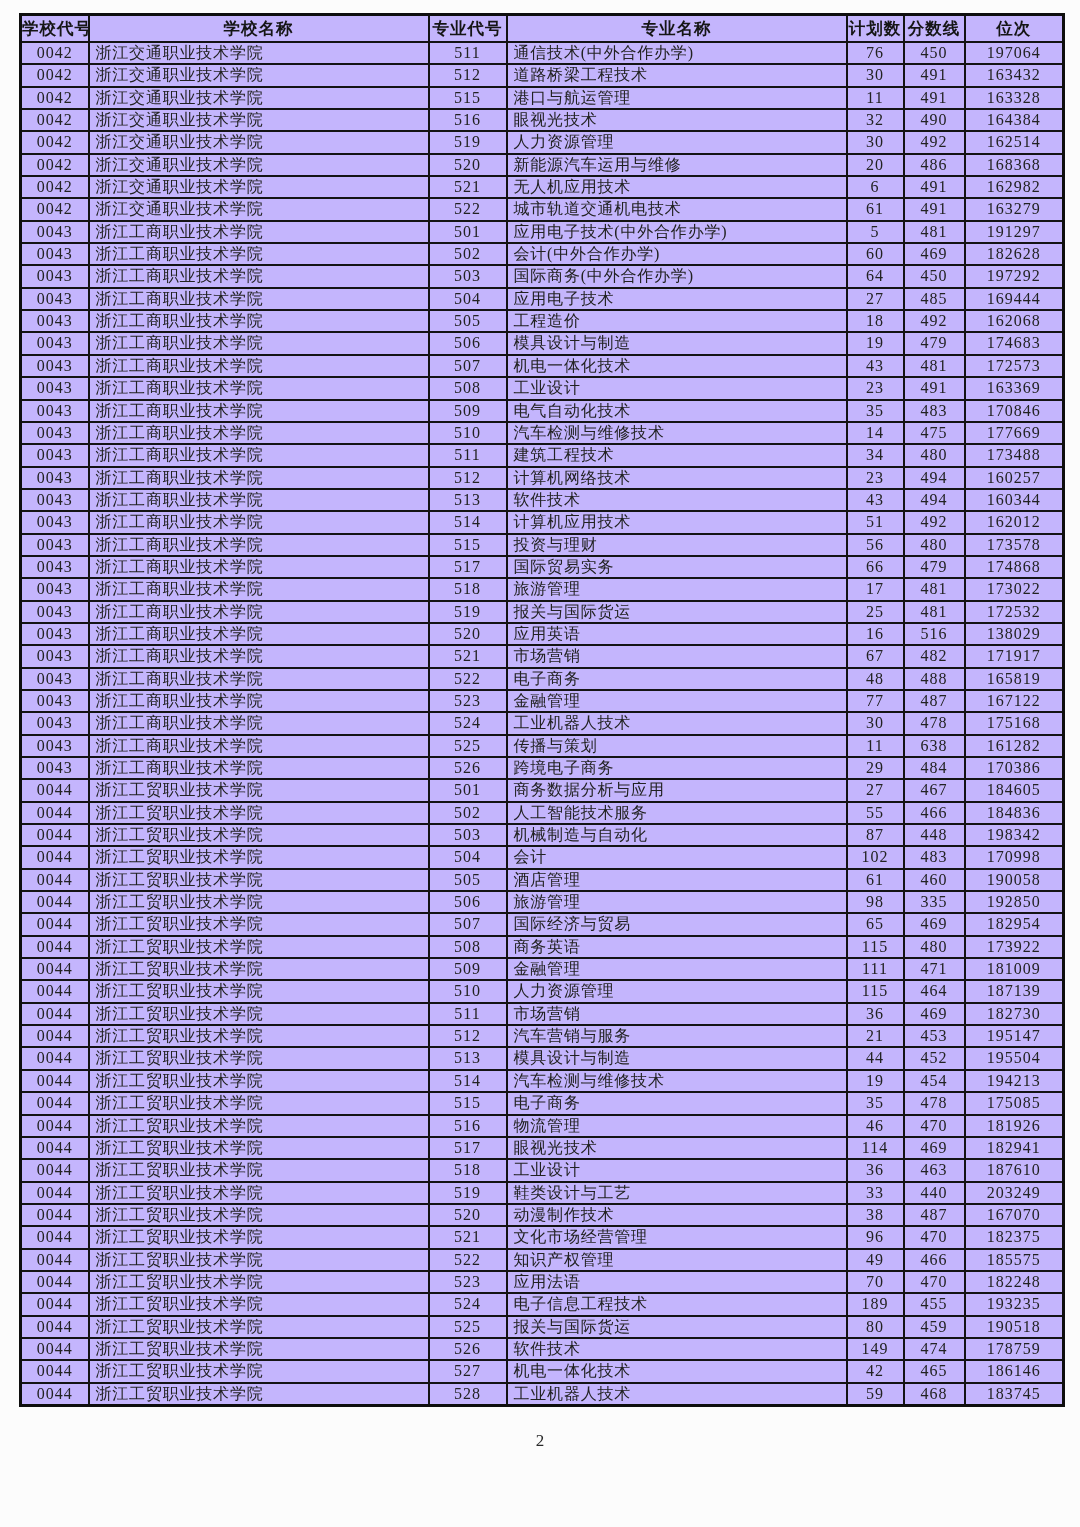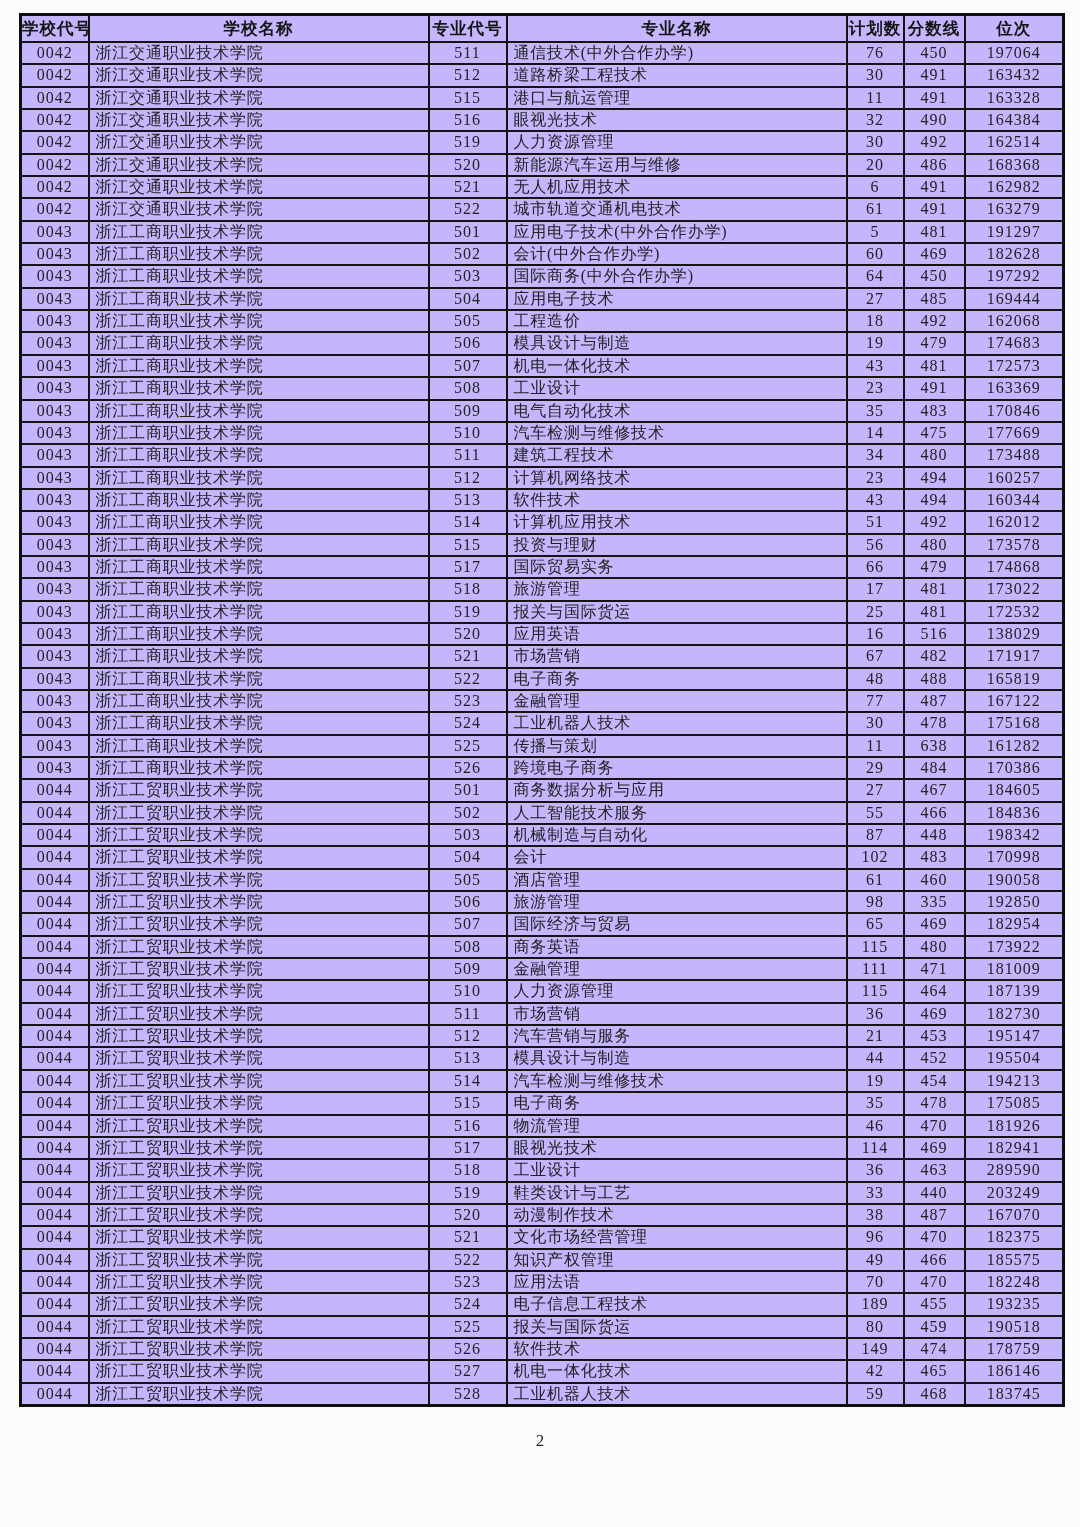--- a/index.html
+++ b/index.html
@@ -557,21 +557,21 @@
           <td class="c5">469</td>
           <td class="c6">182941</td>
         </tr>
         <tr>
           <td class="c0">0044</td>
           <td class="c1">浙江工贸职业技术学院</td>
           <td class="c2">518</td>
           <td class="c3">工业设计</td>
           <td class="c4">36</td>
           <td class="c5">463</td>
-          <td class="c6">289590</td>
+          <td class="c6">187610</td>
         </tr>
         <tr>
           <td class="c0">0044</td>
           <td class="c1">浙江工贸职业技术学院</td>
           <td class="c2">519</td>
           <td class="c3">鞋类设计与工艺</td>
           <td class="c4">33</td>
           <td class="c5">440</td>
           <td class="c6">203249</td>
         </tr>

